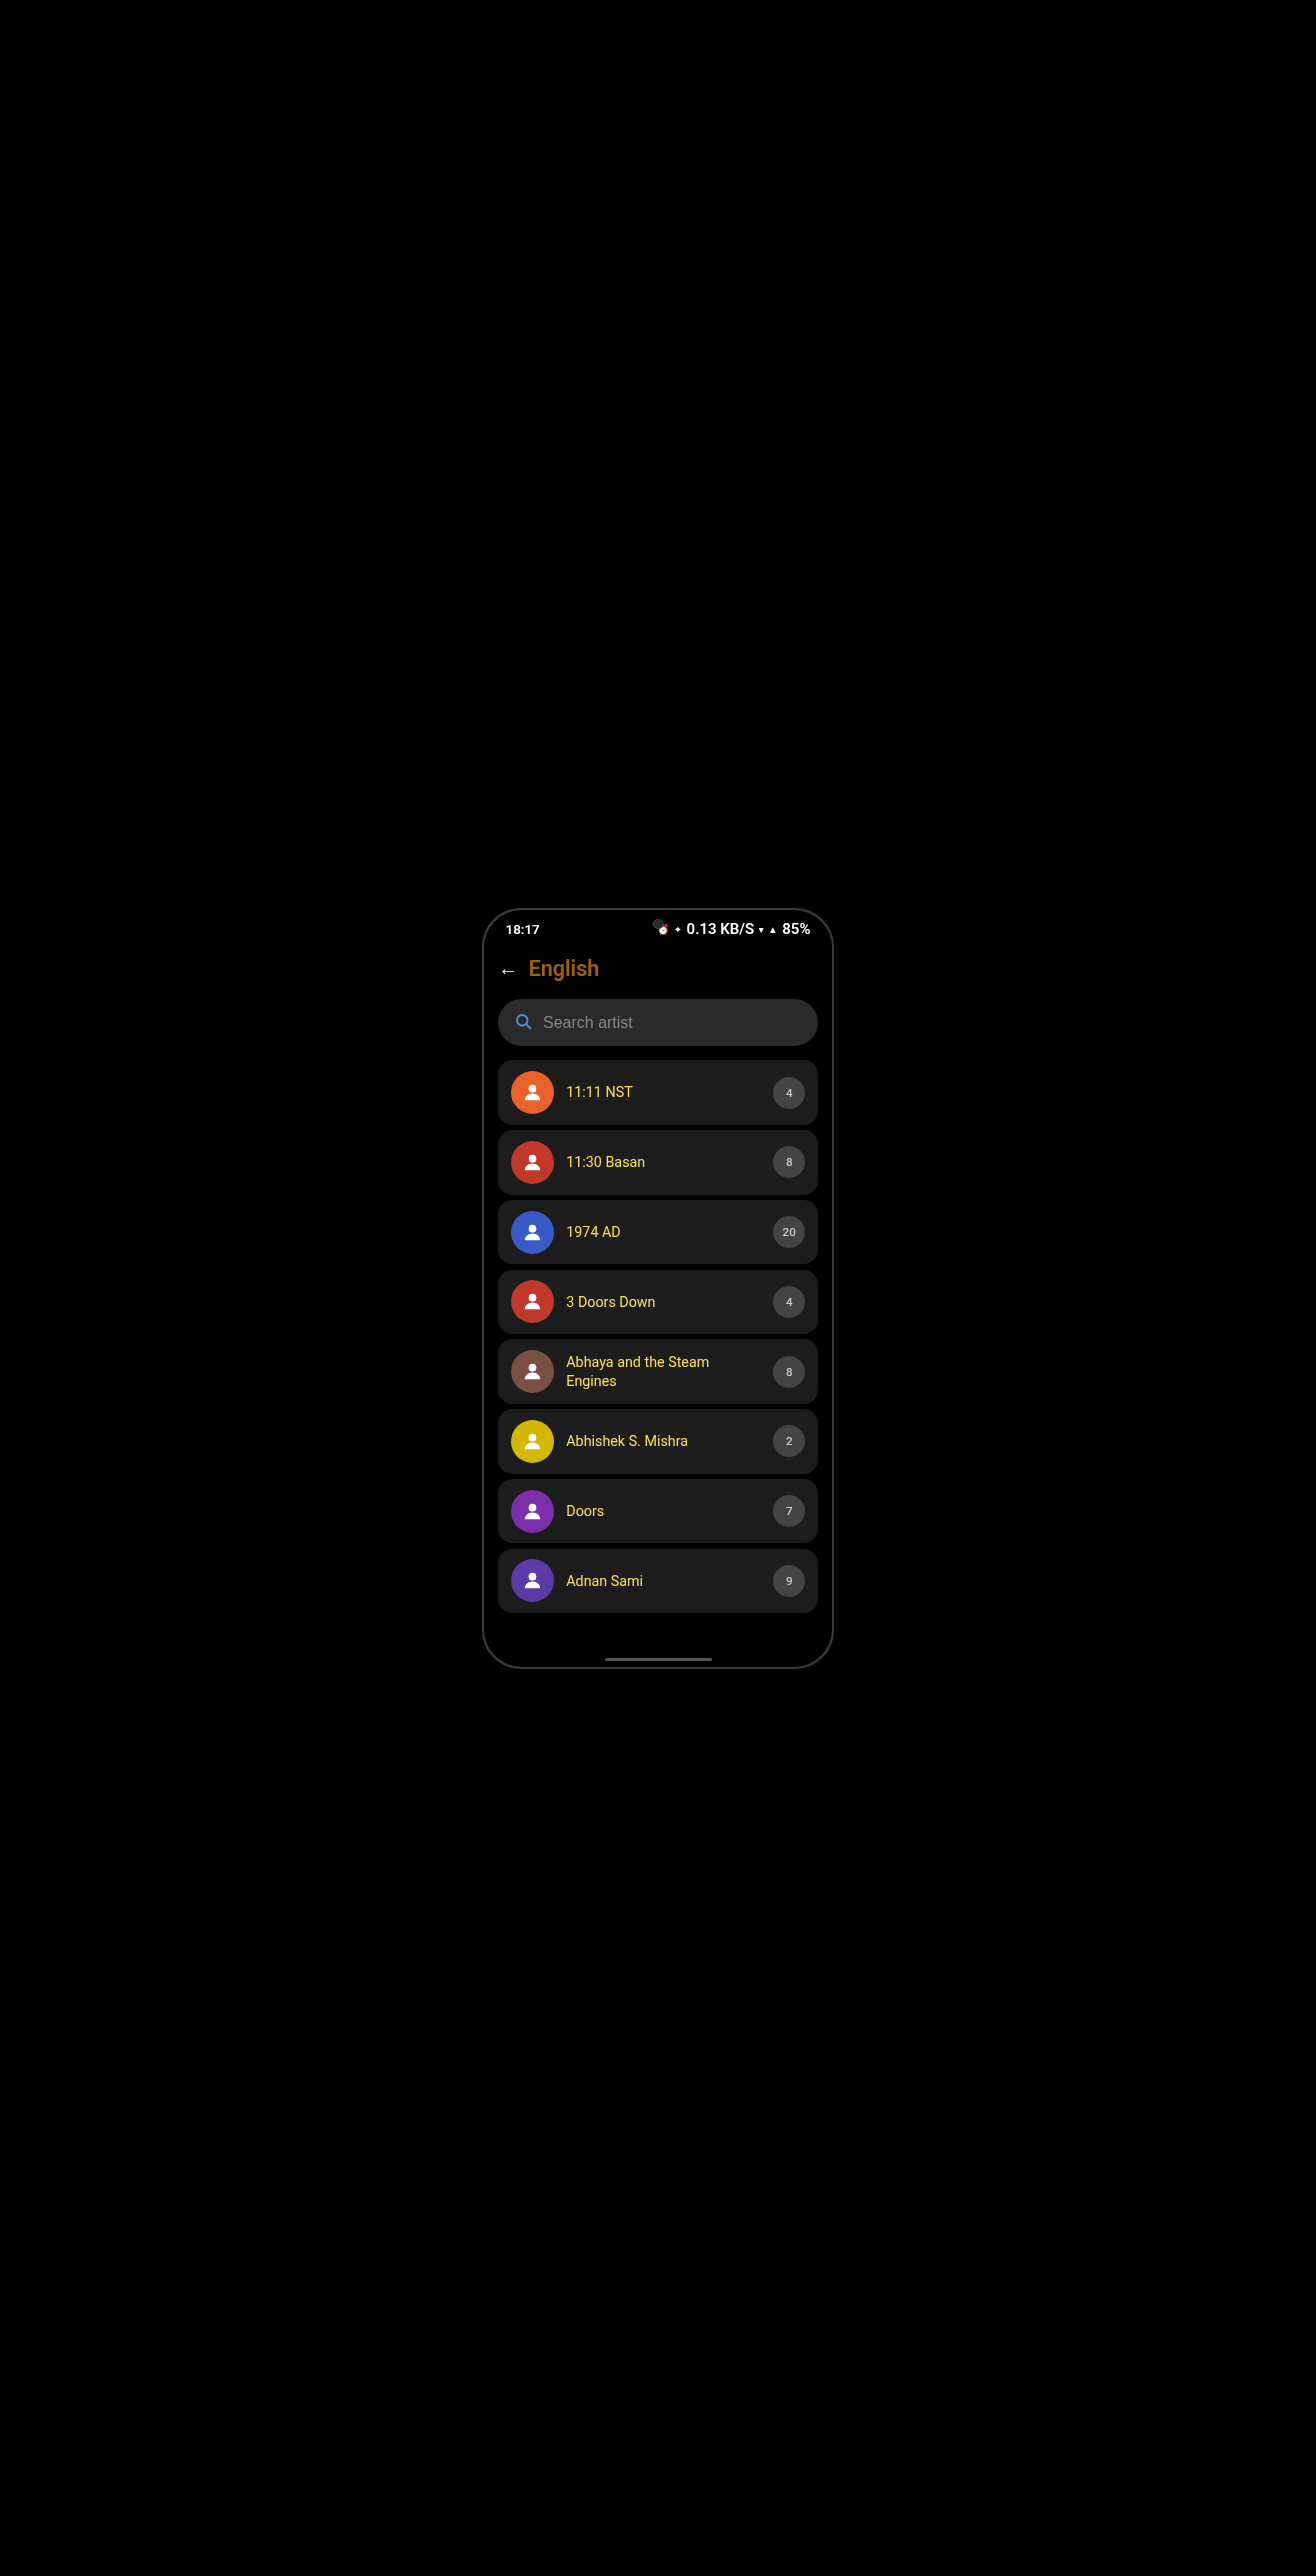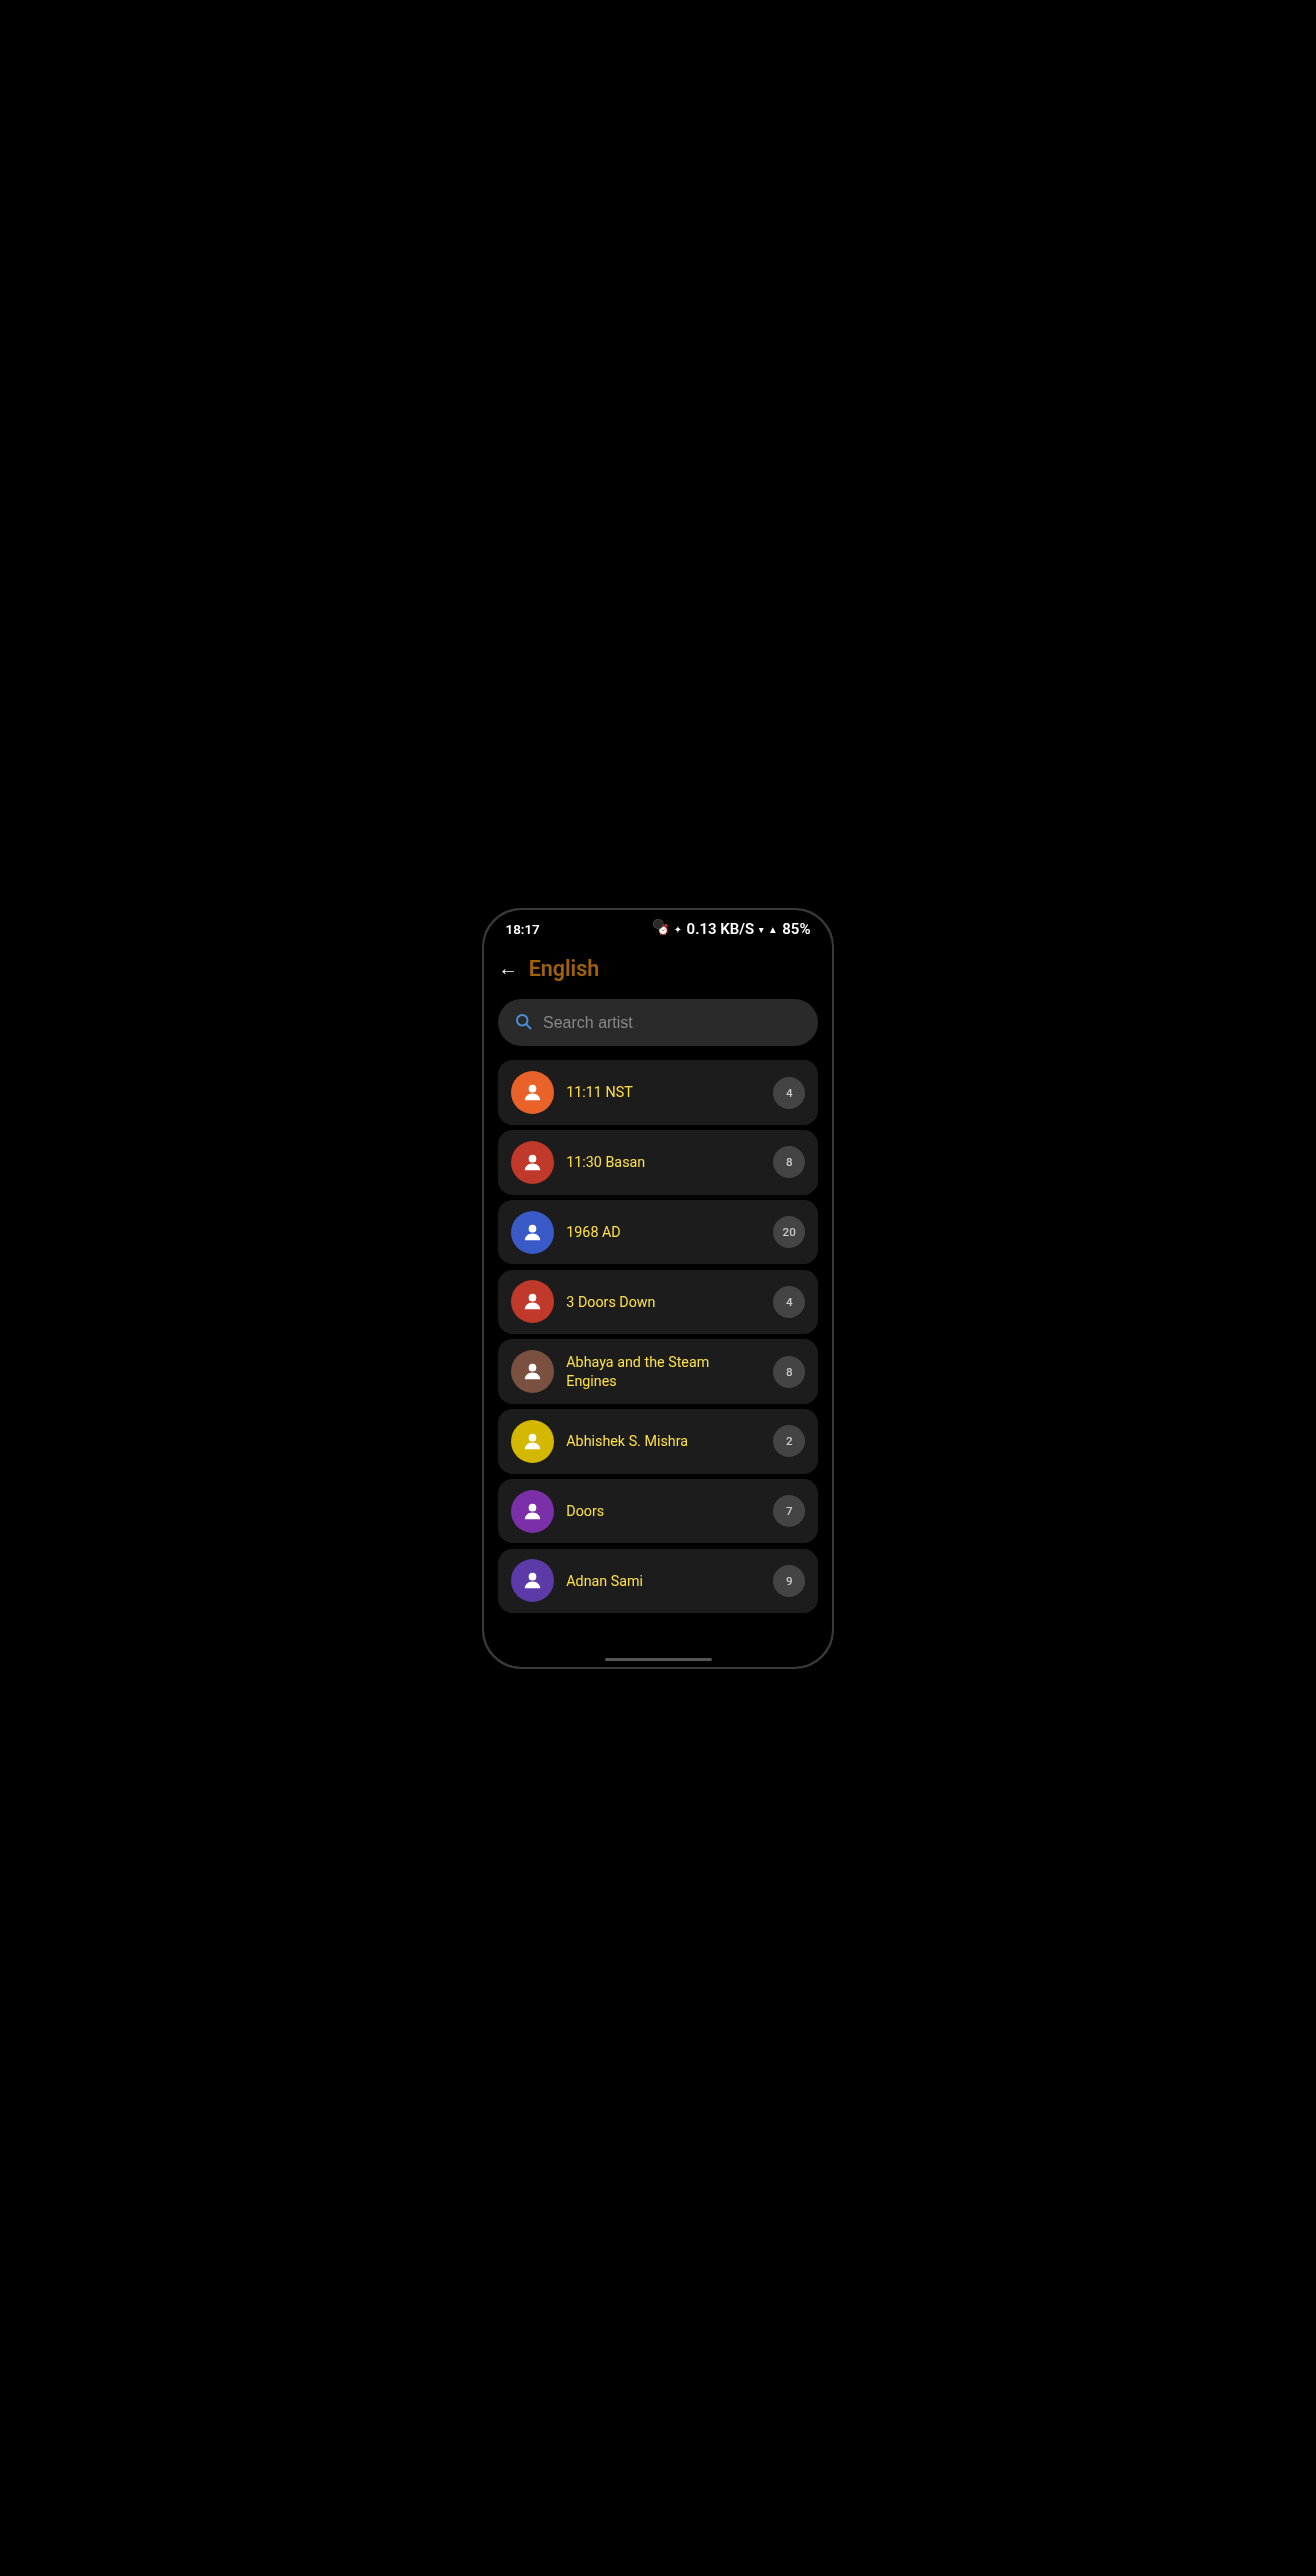--- a/index.html
+++ b/index.html
@@ -273,21 +273,21 @@
             <span class="artist-name">11:30 Basan</span>
             <div class="track-count-badge">8</div>
           </div>
           <div class="artist-item">
             <div class="artist-avatar" style="background: rgb(58, 91, 199);">
       <svg width="23" height="23" viewBox="0 0 24 24" fill="white">
         <circle cx="12" cy="8" r="4"></circle>
         <path d="M4 20c0-4 3.6-7 8-7s8 3 8 7" fill="white"></path>
       </svg>
     </div>
-            <span class="artist-name">1968 AD</span>
+            <span class="artist-name">1974 AD</span>
             <div class="track-count-badge">20</div>
           </div>
           <div class="artist-item">
             <div class="artist-avatar" style="background: rgb(192, 57, 43);">
       <svg width="23" height="23" viewBox="0 0 24 24" fill="white">
         <circle cx="12" cy="8" r="4"></circle>
         <path d="M4 20c0-4 3.6-7 8-7s8 3 8 7" fill="white"></path>
       </svg>
     </div>
             <span class="artist-name">3 Doors Down</span>

